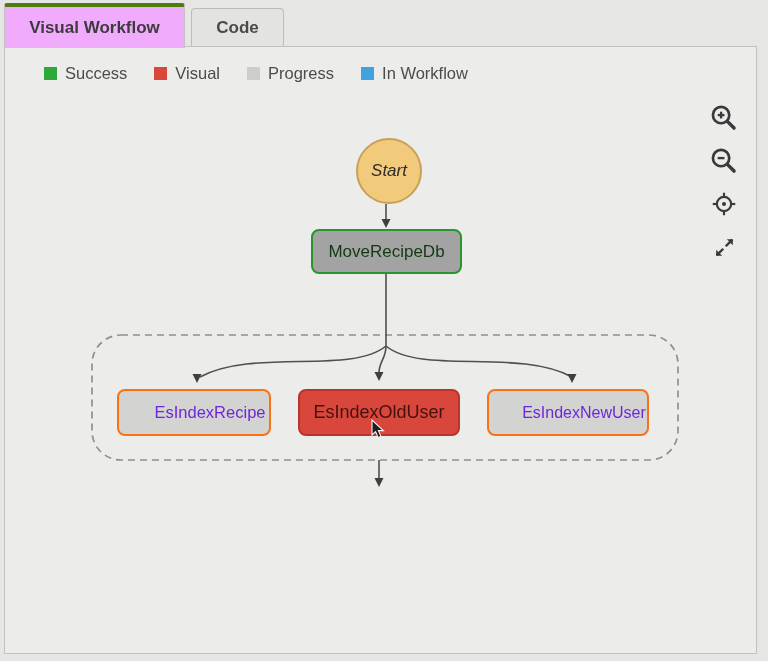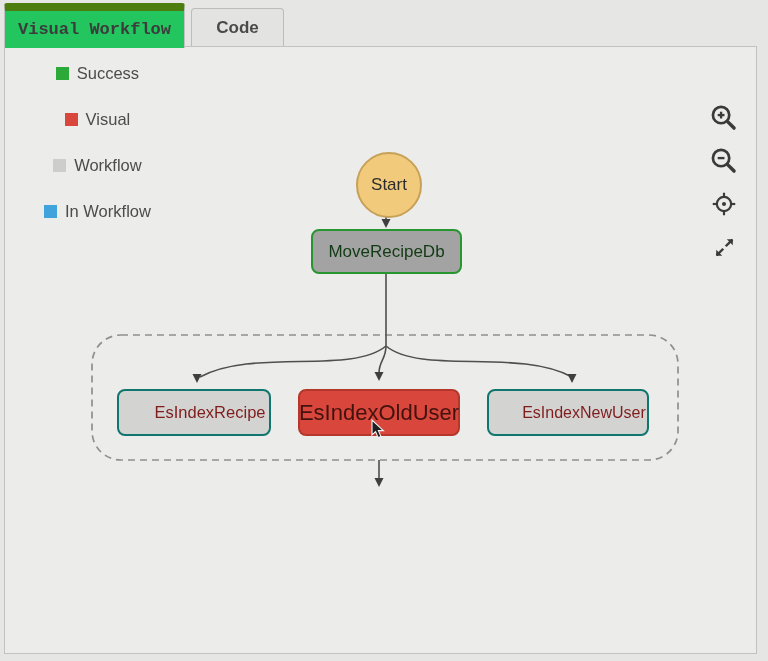--- a/index.html
+++ b/index.html
@@ -13,45 +13,45 @@
     background:#e6e6e5;
   }
   
   .tab{
     position:absolute;box-sizing:border-box;
     display:flex;align-items:center;justify-content:center;
     font-weight:bold;cursor:pointer;
   }
   .tab-active{
     left:4px;top:3px;width:181px;height:45px;z-index:3;
-    background:#22c55e;
+    background:#f0abfc;
     border:1px solid #c2c2c1;border-bottom:none;
-    border-top:8px solid #4d7c0f;
+    border-top:4px solid #4d7c0f;
     border-radius:3px 3px 0 0;
-    font-size:17px;color:#3c3c3c;font-family:Liberation Mono, monospace;
+    font-size:17px;color:#3c3c3c;
   }
   .tab-inactive{
     left:191px;top:8px;width:93px;height:39px;z-index:1;
     background:#e3e3e2;
     border:1px solid #bcbcbb;border-bottom:none;
     border-radius:4px 4px 0 0;
     font-size:17px;color:#4a4a49;
   }
   
   .panel{
     position:absolute;left:4px;top:46px;width:753px;height:608px;
     box-sizing:border-box;
     background:#ececeb;
     border:1px solid #c2c2c1;
     z-index:2;
   }
   
   .legend{
     position:absolute;left:39px;top:17px;
-    display:flex;align-items:center;gap:27px;flex-direction:column;
+    display:flex;align-items:center;gap:27px;
   }
   .legend-item{display:flex;align-items:center;gap:8px;}
   .legend-swatch{width:13px;height:13px;display:inline-block;}
   .legend-label{font-size:16.5px;color:#4c4c4b;}
   
   .graph-toolbar{
     position:absolute;right:18px;top:57px;
     display:flex;flex-direction:column;align-items:center;gap:15px;
     z-index:5;
   }
@@ -65,25 +65,25 @@
     display:flex;align-items:center;justify-content:center;
     font-size:17px;cursor:pointer;
   }
   .node-terminal{
     border-radius:50%;
     background:#f1ca7c;border:2px solid #c7a158;color:#2c2c2c;
   }
   .node-task{border-radius:8px;}
   .node[data-status="success"]{background:#a3a3a3;border:2px solid #28962f;color:#123a14;}
   .node[data-status="failed"]{background:#d8463c;border:2px solid #b5372b;color:#42130e;}
-  .node[data-status="cancelled"]{background:#d3d3d2;border:2px solid #0f766e;color:#7f1d1d;padding-left:32px;}
-  #node-start{left:351px;top:105px;width:66px;height:66px;}
+  .node[data-status="cancelled"]{background:#d3d3d2;border:2px solid #f97316;color:#6d28d9;padding-left:32px;}
+  #node-start{left:351px;top:91px;width:66px;height:66px;font-style:italic;}
   #node-moverecipedb{left:306px;top:182px;width:151px;height:45px;}
   #node-esindexrecipe{left:112px;top:342px;width:154px;height:47px;font-size:16.5px;}
-  #node-esindexolduser{left:293px;top:342px;width:162px;height:47px;font-size:22px;}
+  #node-esindexolduser{left:293px;top:342px;width:162px;height:47px;font-size:18px;}
   #node-esindexnewuser{left:482px;top:342px;width:162px;height:47px;font-size:16px;}
   #node-end{left:347px;top:444px;width:62px;height:62px;}
   .mouse-cursor{position:absolute;left:366px;top:372px;z-index:6;pointer-events:none;}
 </style>
 </head>
 <body>
 
 <div class="wrapper">
 
   <div class="tab tab-active">
@@ -99,21 +99,21 @@
       <div class="legend-item">
         <span class="legend-swatch" style="background: rgb(43, 170, 58);"></span>
         <span class="legend-label">Success</span>
       </div>
       <div class="legend-item">
         <span class="legend-swatch" style="background: rgb(216, 70, 60);"></span>
         <span class="legend-label">Visual</span>
       </div>
       <div class="legend-item">
         <span class="legend-swatch" style="background: rgb(205, 205, 204);"></span>
-        <span class="legend-label">Workflow</span>
+        <span class="legend-label">Progress</span>
       </div>
       <div class="legend-item">
         <span class="legend-swatch" style="background: rgb(65, 163, 220);"></span>
         <span class="legend-label">In Workflow</span>
       </div>
     </div>
 
     <div class="graph-toolbar">
       <div class="toolbar-btn">
         <span>

